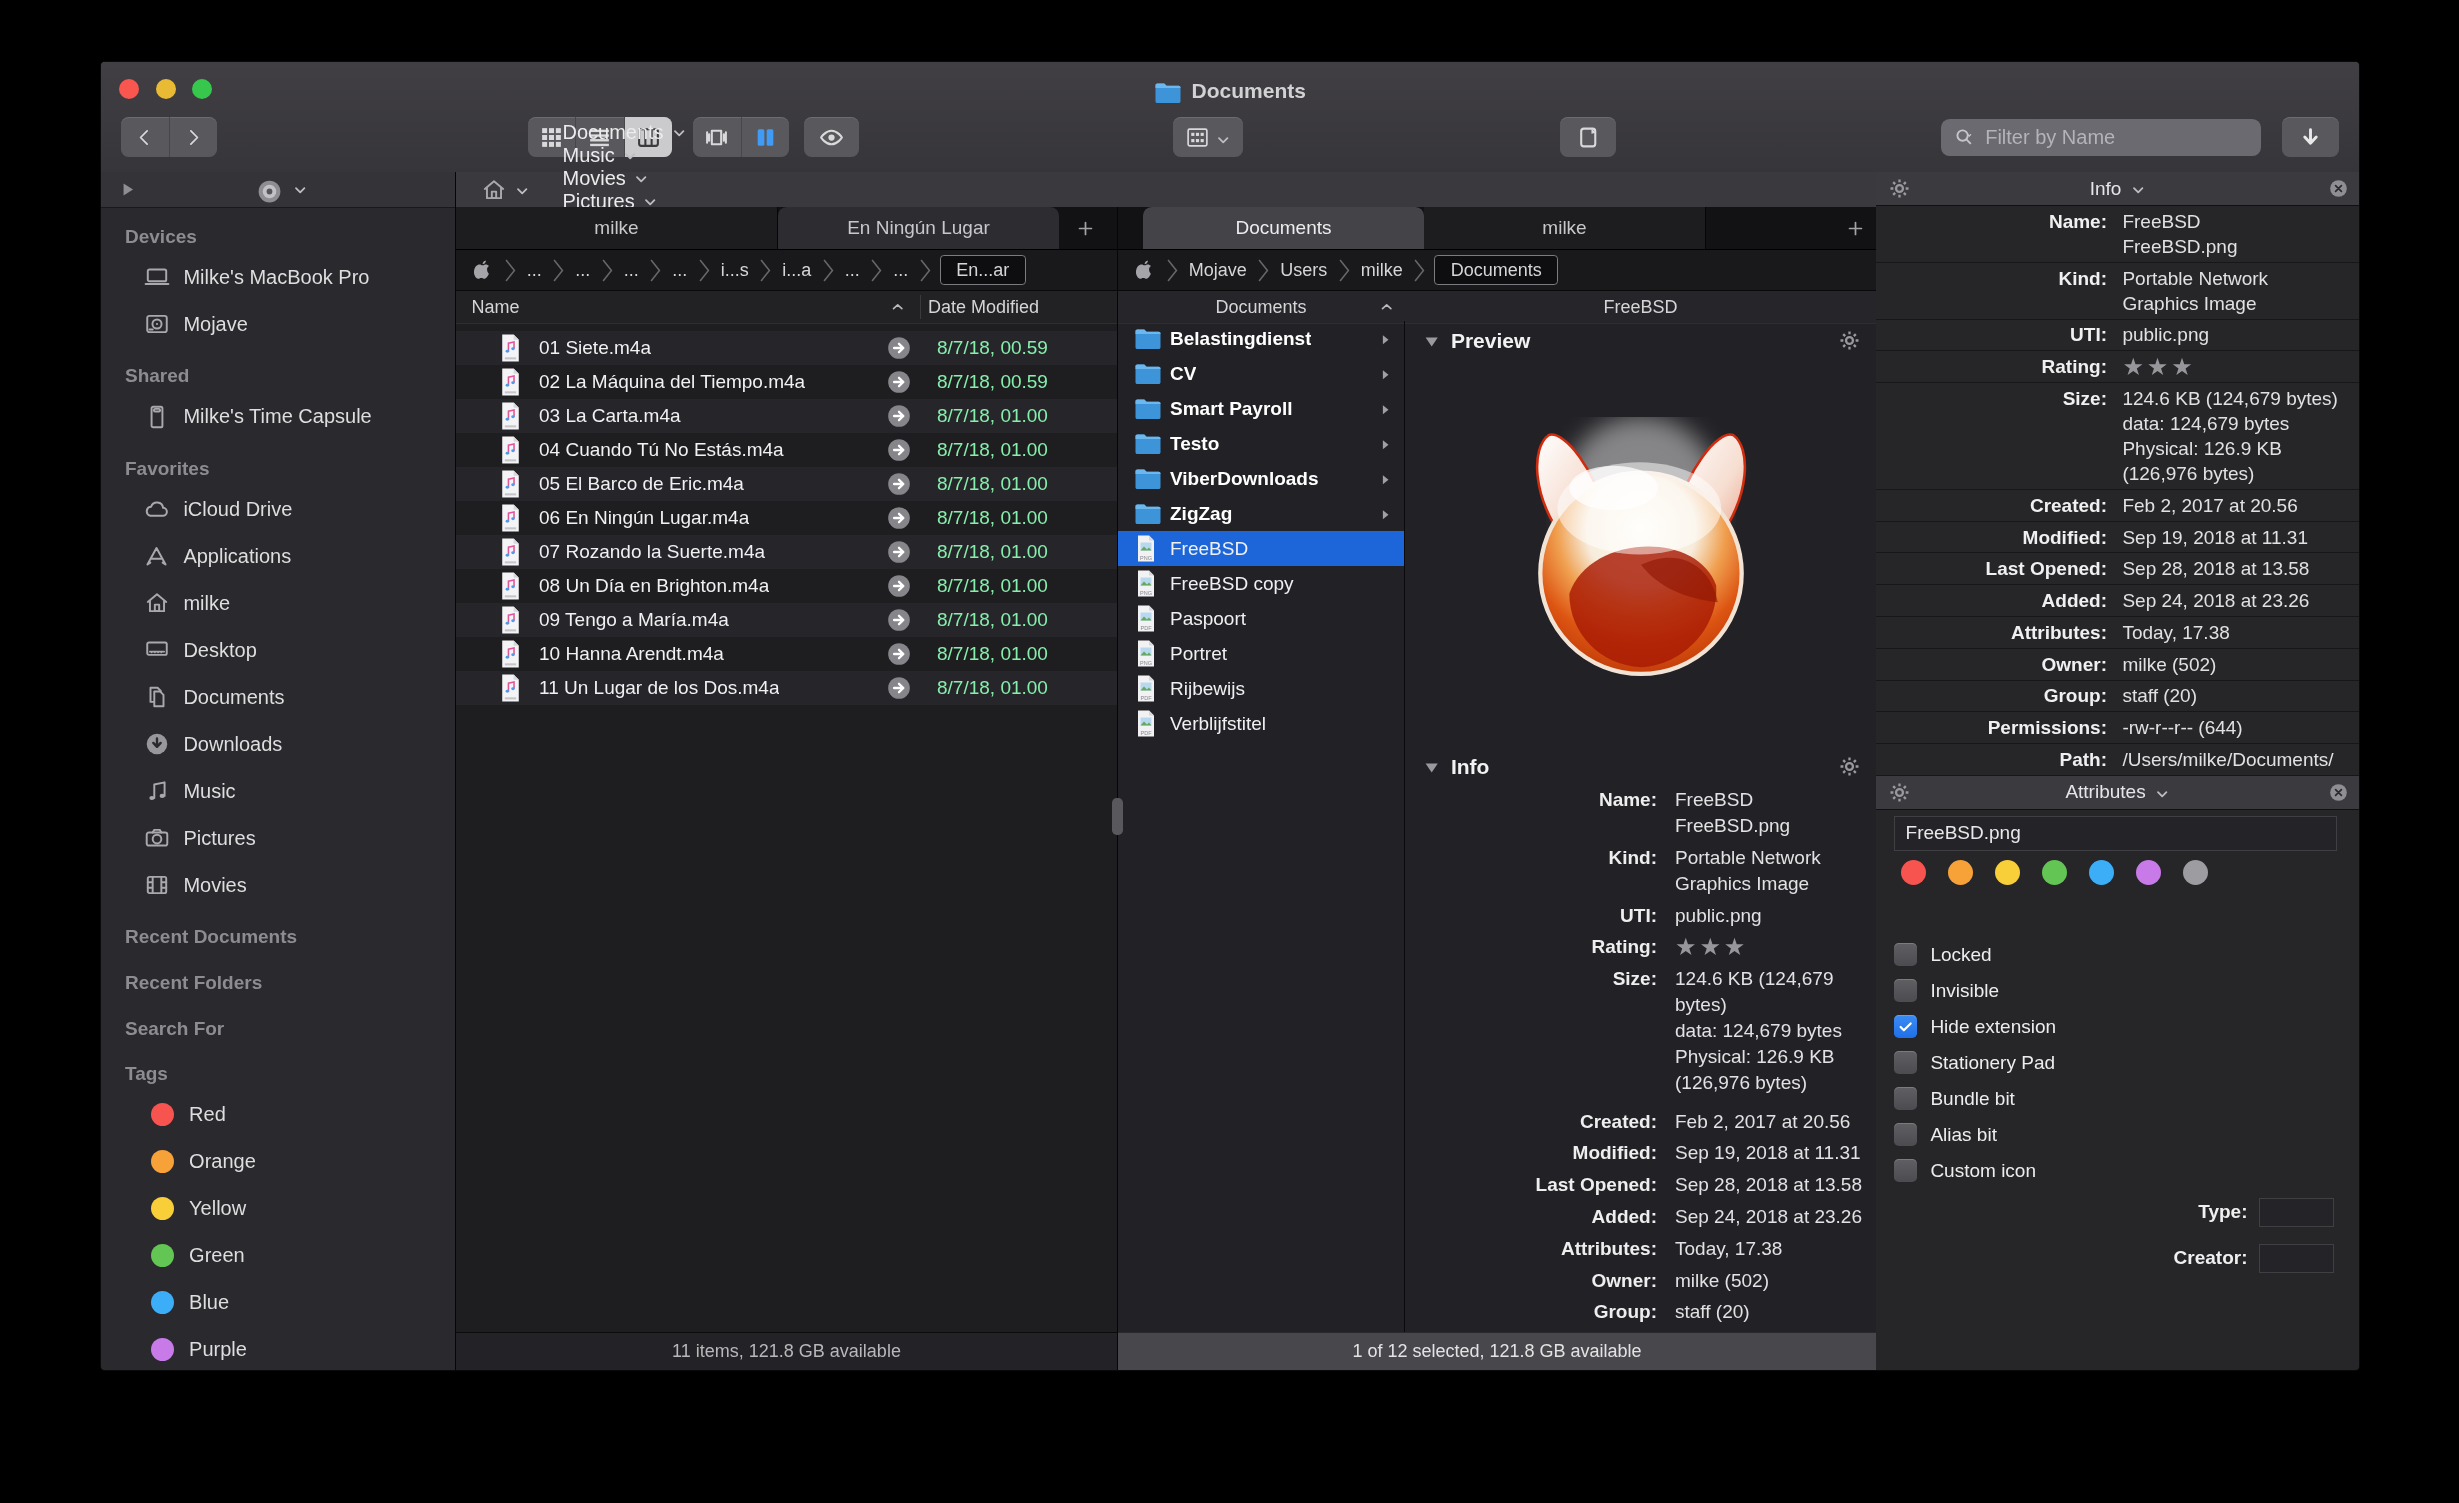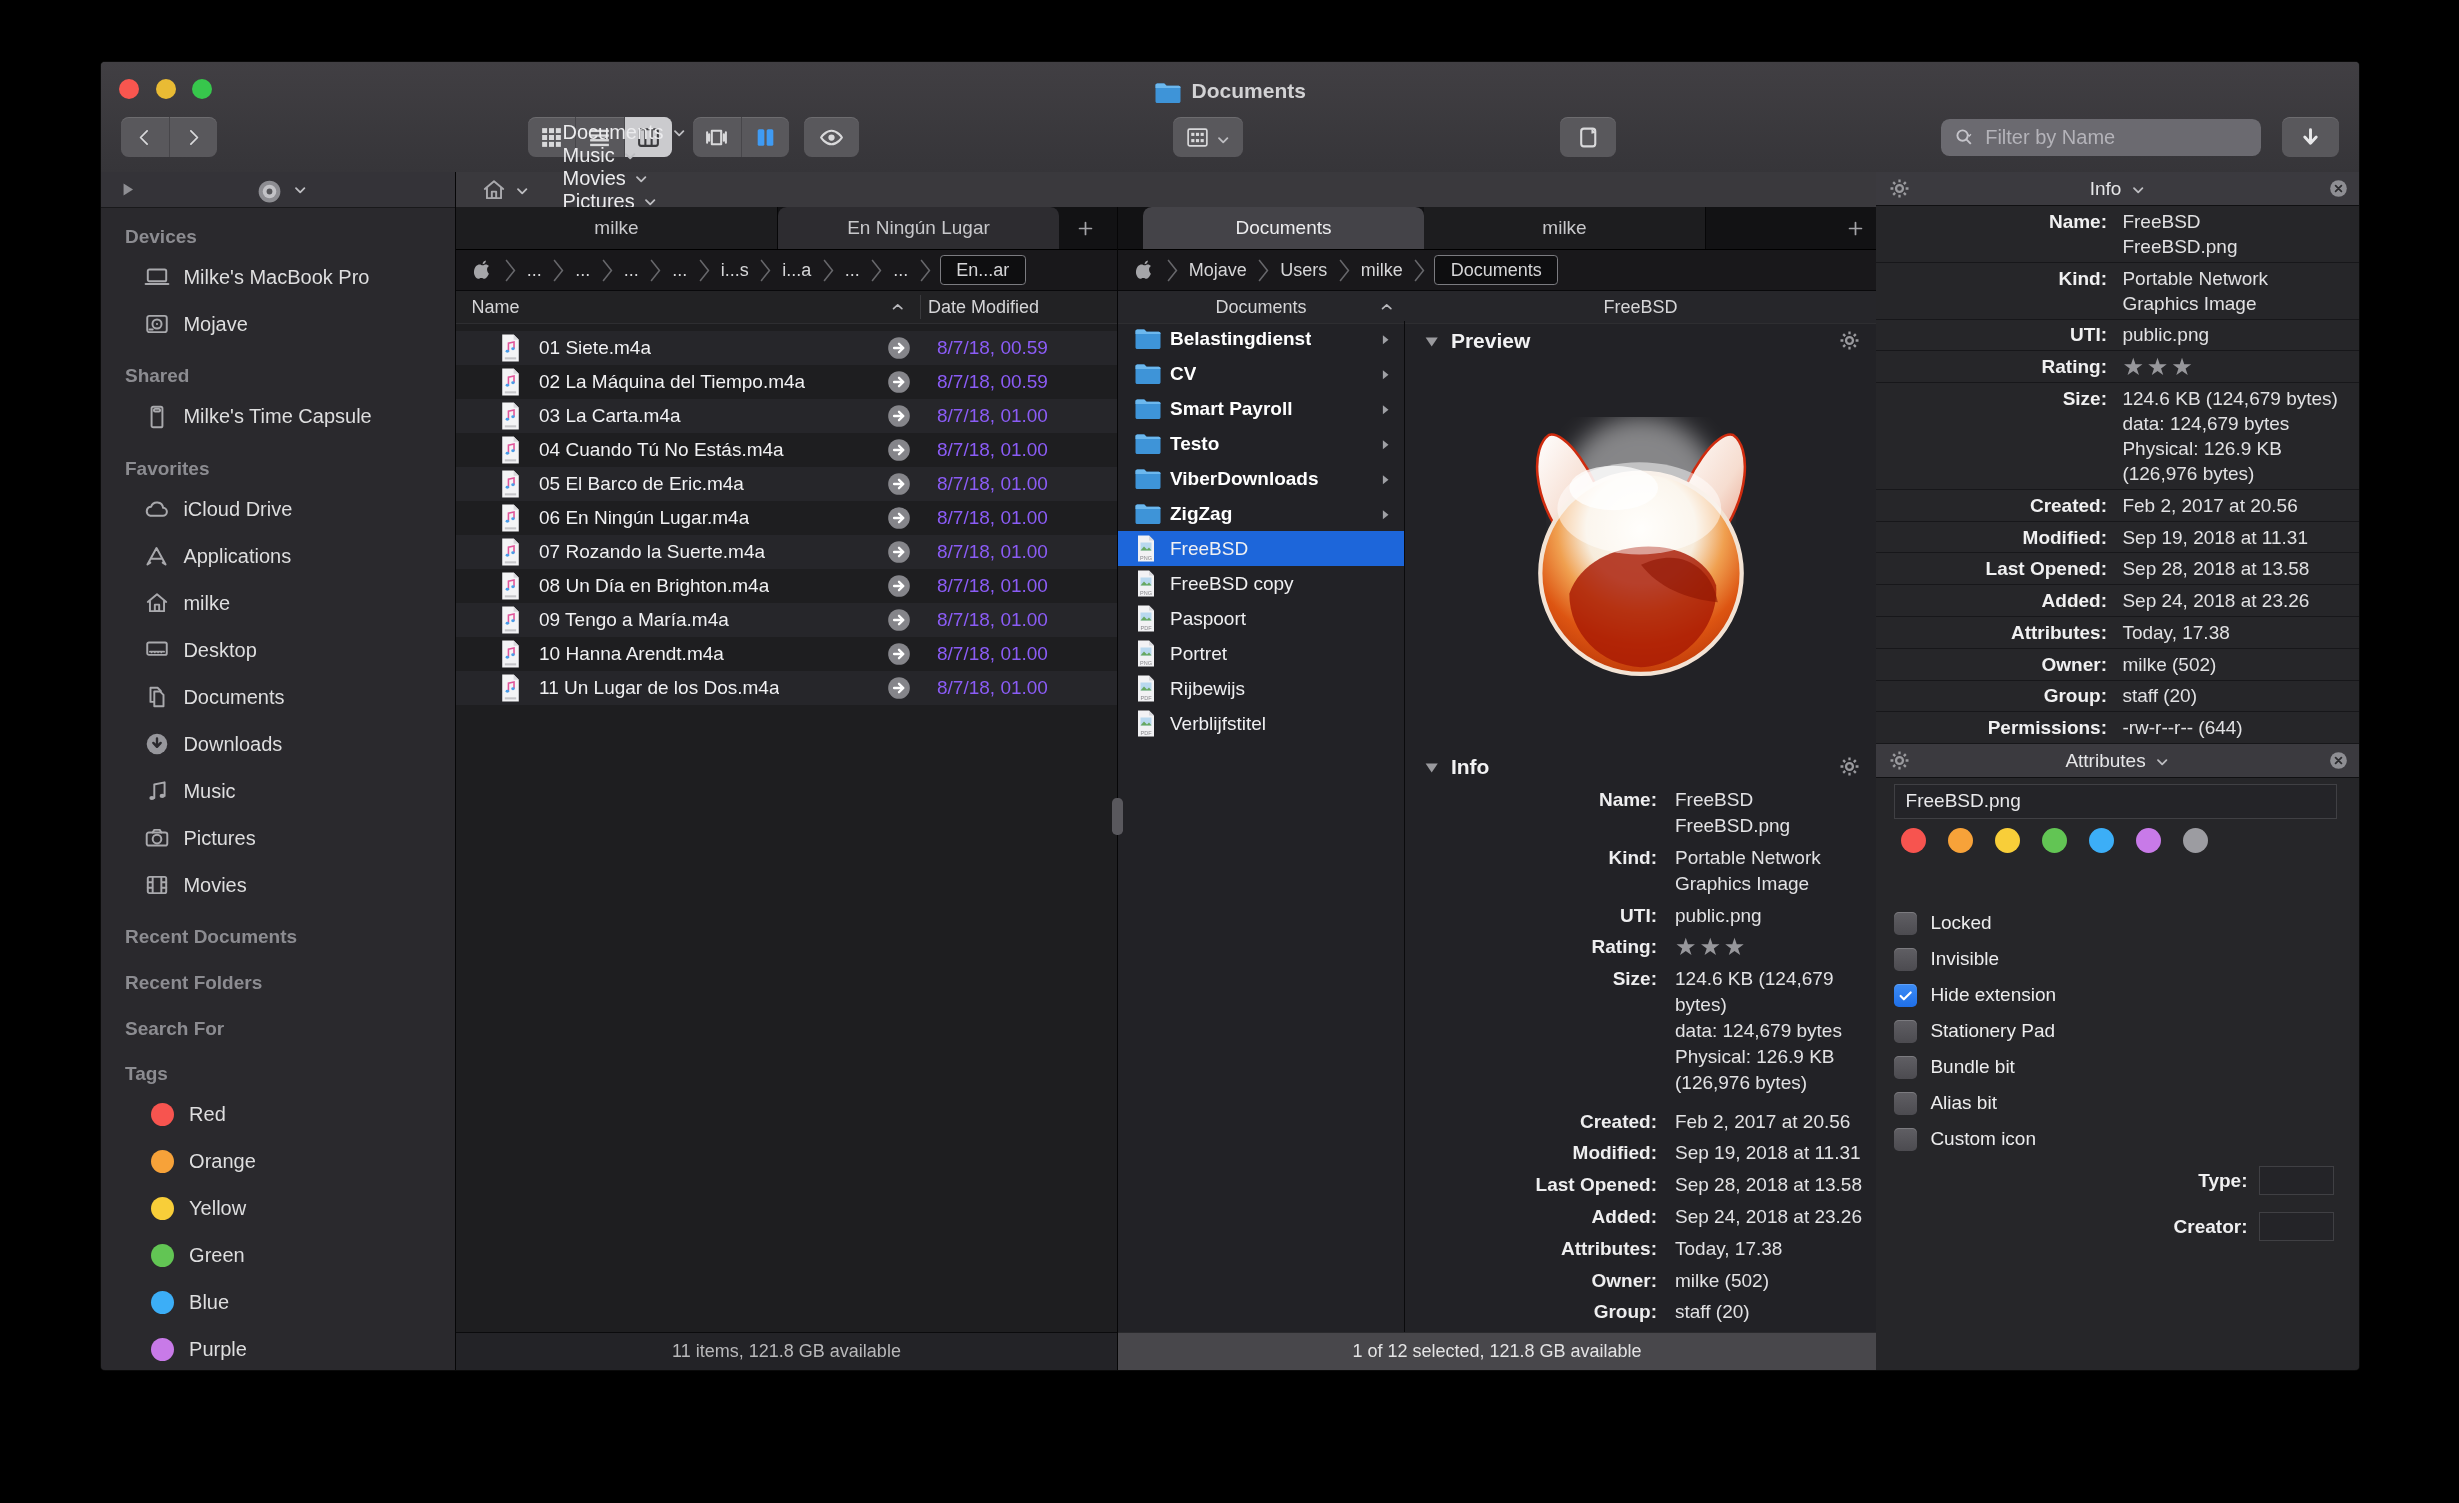--- a/index.html
+++ b/index.html
@@ -63,21 +63,21 @@
   .colheader{height:32px;border-bottom:1px solid #2e2e31;display:flex;align-items:center;
     font-size:18px;color:#d5d5d7;position:relative;background:rgba(255,255,255,0.02);}
   
   .filelist{position:absolute;top:114px;bottom:37px;left:0;right:0;overflow:hidden;padding-top:9.6px;}
   .frow{height:34px;display:flex;align-items:center;position:relative;}
   .frow:nth-child(odd){background:#26262a;}
   .frow .ficon{position:absolute;left:42px;width:25px;height:30px;}
   .frow .fname{position:absolute;left:83px;font-size:19px;color:#f1f1f3;max-width:331px;
     overflow:hidden;text-overflow:ellipsis;white-space:nowrap;}
   .frow .goarrow{position:absolute;left:430px;width:26px;height:26px;}
-  .frow .fdate{position:absolute;left:481px;font-size:19px;color:#8b5cf6;}
+  .frow .fdate{position:absolute;left:481px;font-size:19px;color:#86efac;}
   .statusbar{position:absolute;bottom:0;height:37px;left:0;right:0;background:#232327;
     border-top:1px solid #0b0b0d;color:#b8b8ba;font-size:18px;display:flex;align-items:center;justify-content:center;}
   .statusbar.mid{background:#48474b;color:#e3e3e4;border-top:1px solid #2a2a2d;}
   
   .mid-cols{position:absolute;top:114px;bottom:37px;left:0;right:0;}
   .folder-col{position:absolute;left:0;top:0;width:286px;height:100%;border-right:1px solid #0a0a0c;}
   .drow{height:35px;display:flex;align-items:center;position:relative;}
   .drow .dicon{position:absolute;left:16.3px;width:28px;height:28px;display:flex;align-items:center;}
   .drow .dname{position:absolute;left:52px;font-size:19px;color:#fff;font-weight:700;max-width:197px;
     overflow:hidden;white-space:nowrap;}
@@ -1241,20 +1241,24 @@
             <span class="ivalue">milke (502)</span>
           </div>
           <div class="irow2">
             <span class="ilabel">Group:</span>
             <span class="ivalue">staff (20)</span>
           </div>
           <div class="irow2">
             <span class="ilabel">Permissions:</span>
             <span class="ivalue">-rw-r--r-- (644)</span>
           </div>
+          <div class="irow2">
+            <span class="ilabel">Path:</span>
+            <span class="ivalue">/Users/milke/Documents/</span>
+          </div>
         </div>
       <div class="insp-hdr">
         <span class="hgear" style="display: inline-flex;">
             <svg width="23" height="23" viewBox="0 0 24 24">
               <circle cx="12" cy="12" r="3.6" stroke="#9a9a9e" stroke-width="2.4" fill="none"></circle>
               <path d="M12 2.6v3M12 18.4v3M2.6 12h3M18.4 12h3M5.4 5.4l2.1 2.1M16.5 16.5l2.1 2.1M18.6 5.4l-2.1 2.1M7.5 16.5l-2.1 2.1" stroke="#9a9a9e" stroke-width="2.4"></path>
             </svg>
           </span>
         <span>Attributes</span>
         <span class="hchev" style="display: inline-flex;">

